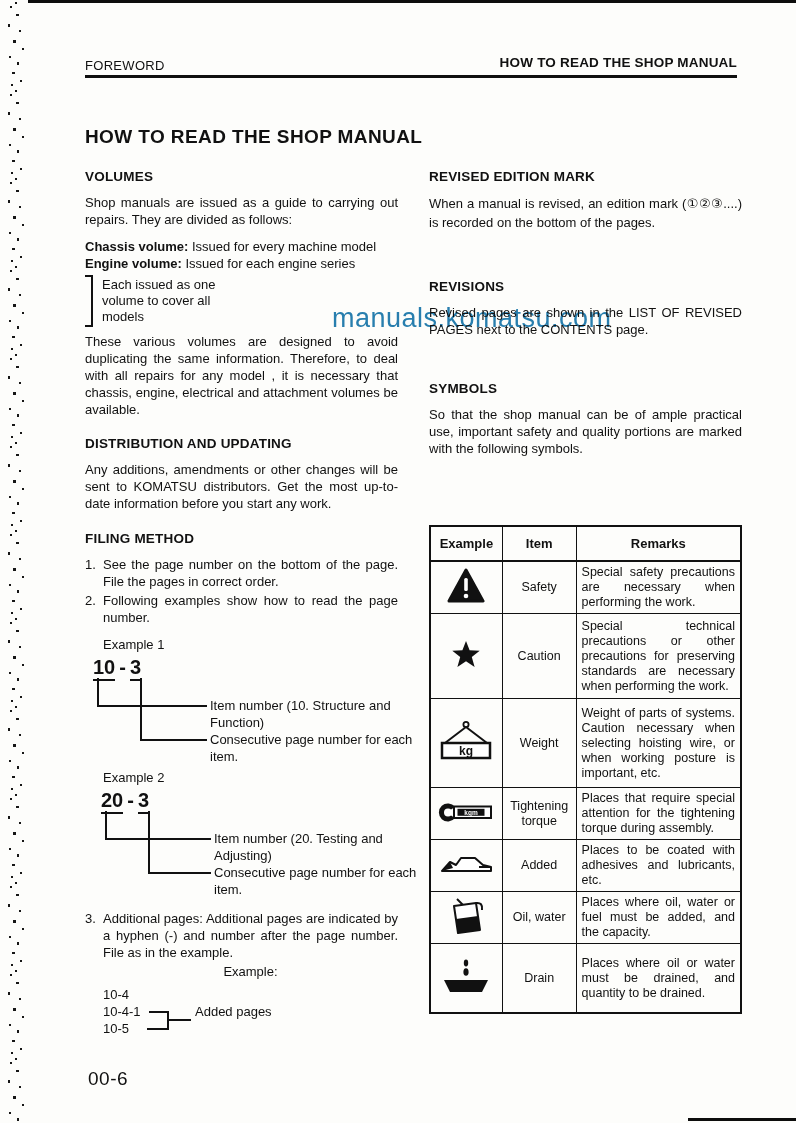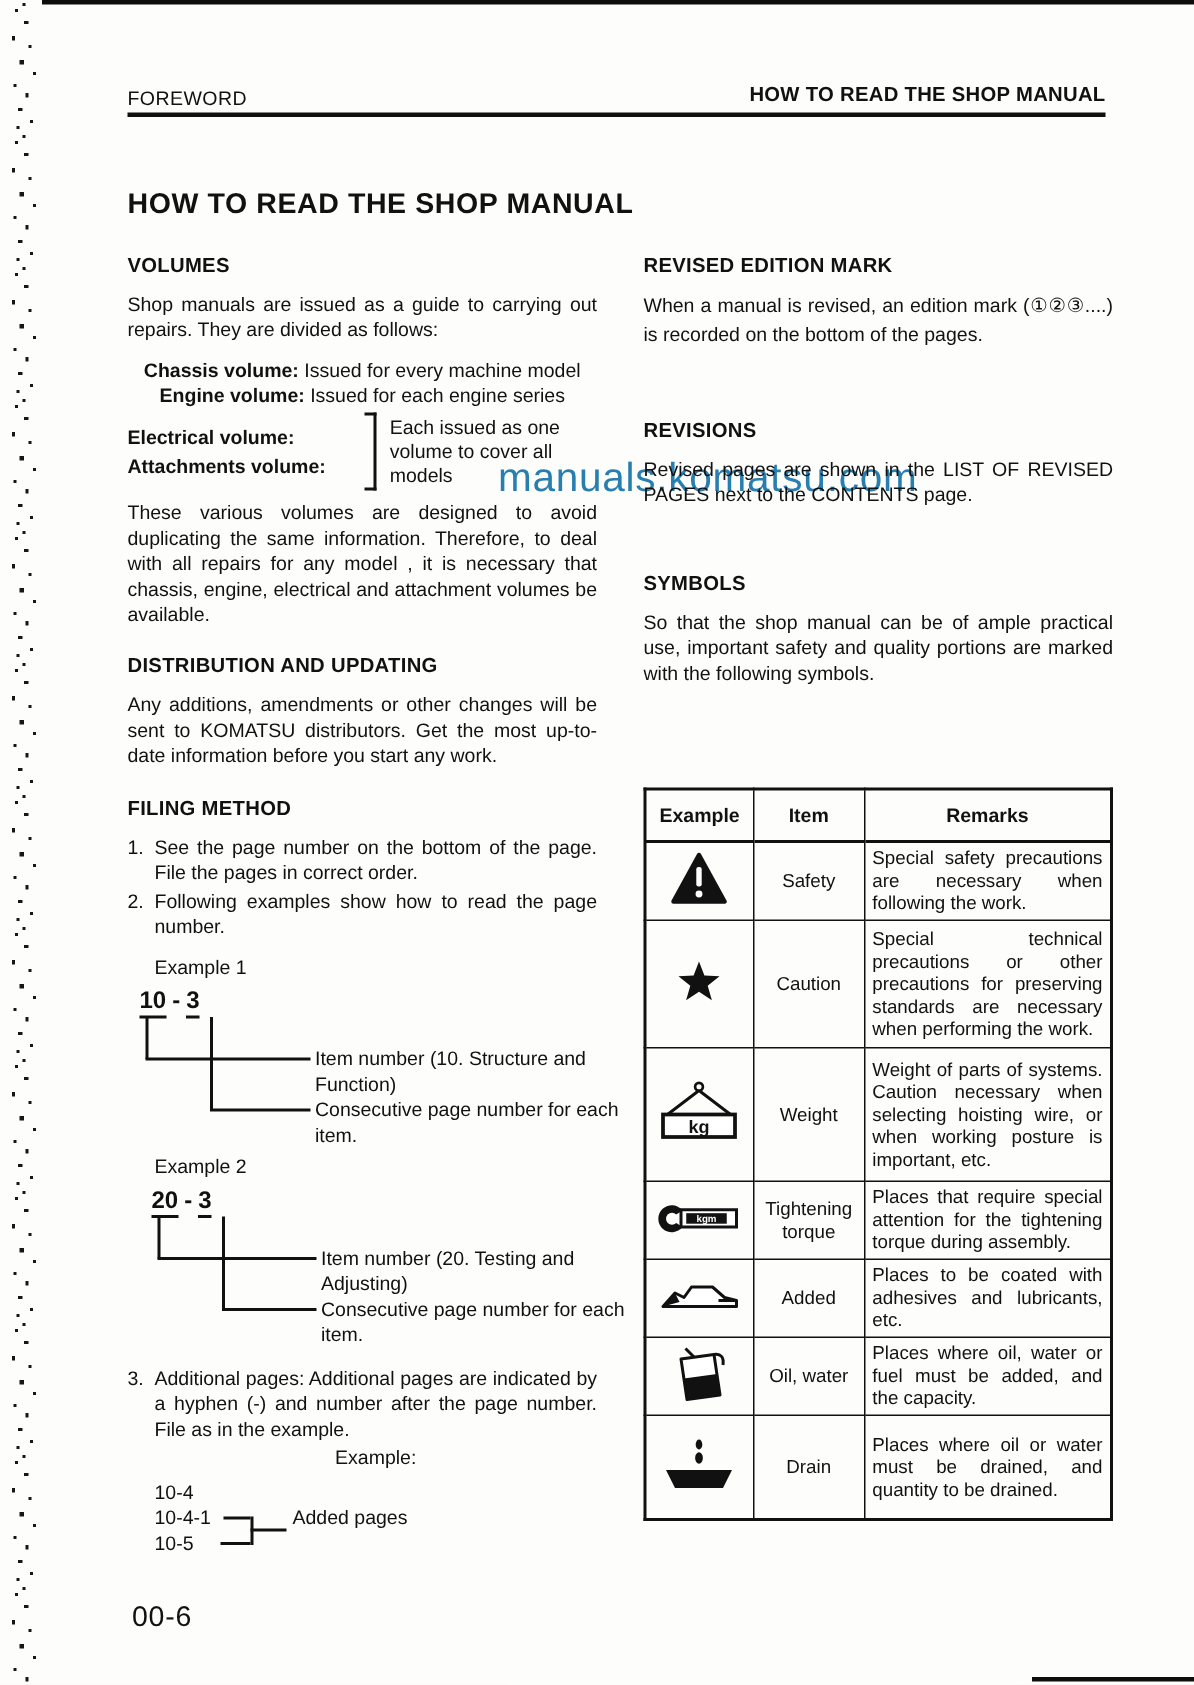--- a/index.html
+++ b/index.html
@@ -15,33 +15,33 @@
   .doc-title{position:absolute;left:85px;top:126px;font-size:19px;font-weight:bold;letter-spacing:.4px;}
 
   .col{position:absolute;width:313px;font-size:13px;line-height:17px;z-index:2;}
   #col-left{left:85px;top:168px;}
   #col-right{left:429px;top:168px;}
   h3.sec{font-size:13.5px;font-weight:bold;margin:0 0 9px 0;letter-spacing:.2px;}
   p.body{margin:0 0 10px 0;text-align:justify;}
   .nowrap{white-space:nowrap;}
   b.lbl{font-weight:bold;}
 
-  .vol-line{margin:0;text-align:center;}
+  .vol-line{margin:0;}
   .brace-row{display:flex;align-items:center;margin:3px 0 6px 0;}
   .brace-labels{width:160px;font-weight:bold;line-height:19px;}
   .brace{width:6px;height:48px;border-top:2px solid #111;border-right:2px solid #111;border-bottom:2px solid #111;margin-right:9px;}
   .brace-note{width:140px;line-height:16px;}
 
   .li{display:flex;margin:0 0 2px 0;}
   .li .num{width:18px;flex:0 0 18px;}
   .li .txt{flex:1;text-align:justify;}
 
   .ex-label{margin:10px 0 6px 18px;}
   .diagram{position:relative;margin-left:8px;}
-  .code{font-size:16px;font-weight:bold;}
+  .code{font-size:20px;font-weight:bold;}
   .code .u{border-bottom:2px solid #111;padding-bottom:1px;}
   .code .dash{margin:0 4px;}
   .vl{position:absolute;width:2px;background:#111;}
   .hl{position:absolute;height:2px;background:#111;}
   .callout{position:absolute;width:195px;line-height:17px;}
 
   .pages-block{position:relative;margin-left:18px;height:72px;}
   .pages-block .pg{line-height:17px;}
   .added-label{position:absolute;left:92px;top:17px;}
 
@@ -94,24 +94,20 @@
   <div class="watermark">manuals.komatsu.com</div>
 
   <div class="col" id="col-left">
     <h3 class="sec">VOLUMES</h3>
     <p class="body">Shop manuals are issued as a guide to carrying out repairs.  They are divided as follows:</p>
 
     <p class="vol-line nowrap"><b class="lbl">Chassis volume:</b><span> Issued for every machine model</span></p>
     <p class="vol-line nowrap"><b class="lbl">Engine volume:</b><span> Issued for each engine series</span></p>
 
     <div class="brace-row">
-      <div class="brace-labels">
-        <div>Electrical volume:</div>
-        <div>Attachments volume:</div>
-      </div>
       <div class="brace"></div>
       <div class="brace-note">Each issued as one volume to cover all models</div>
     </div>
 
     <p class="body">These various volumes are designed to avoid duplicating the same information.  Therefore, to deal with all repairs for any model , it is necessary that chassis, engine, electrical and attachment volumes be available.</p>
 
     <h3 class="sec" style="margin-top:17px;">DISTRIBUTION AND UPDATING</h3>
     <p class="body">Any additions, amendments or other changes will be sent to KOMATSU distributors.  Get the most up-to-date information before you start any work.</p>
 
     <h3 class="sec" style="margin-top:18px;">FILING METHOD</h3>
@@ -189,21 +185,21 @@
         <tr>
           <td class="c-sym">
             <svg width="40" height="36" viewBox="0 0 40 36">
                 <path d="M20 2 L37 33 L3 33 Z" fill="#111" stroke="#111" stroke-width="3" stroke-linejoin="round"></path>
                 <rect x="18.2" y="10" width="3.6" height="13" rx="1.5" fill="#fff"></rect>
                 <circle cx="20" cy="28" r="2.3" fill="#fff"></circle>
               </svg>
           </td>
           <td class="c-item">Safety</td>
           <td class="c-rem">
-              <p>Special safety precautions are necessary when following the work.</p>
+              <p>Special safety precautions are necessary when performing the work.</p>
             </td>
         </tr>
         <tr>
           <td class="c-sym" style="height:78px;">
             <svg width="30" height="29" viewBox="0 0 30 29">
                 <path d="M15 1 L18.6 10.3 L28.7 10.8 L20.8 17.1 L23.6 26.9 L15 21.2 L6.4 26.9 L9.2 17.1 L1.3 10.8 L11.4 10.3 Z" fill="#111"></path>
               </svg>
           </td>
           <td class="c-item">Caution</td>
           <td class="c-rem">

